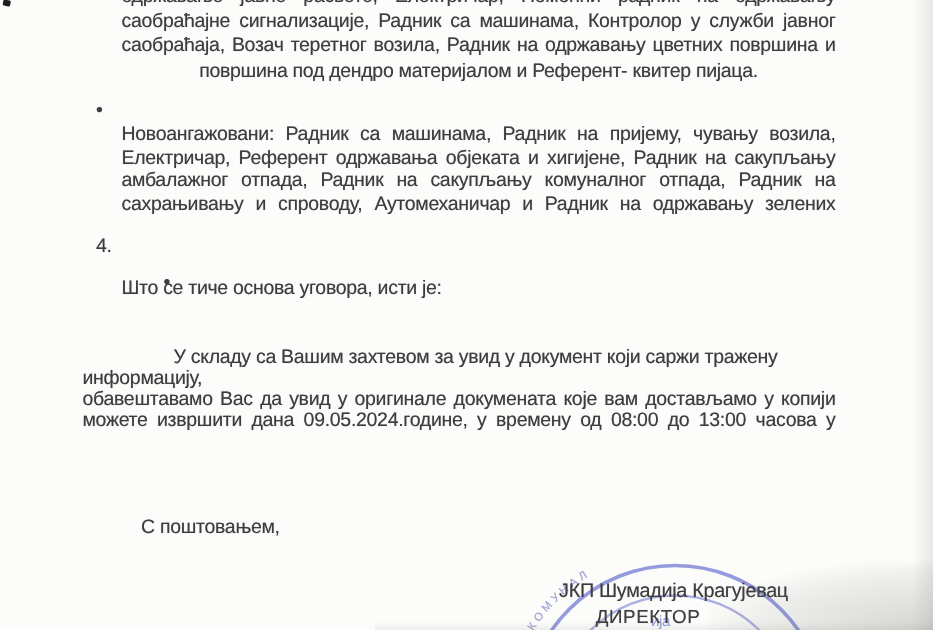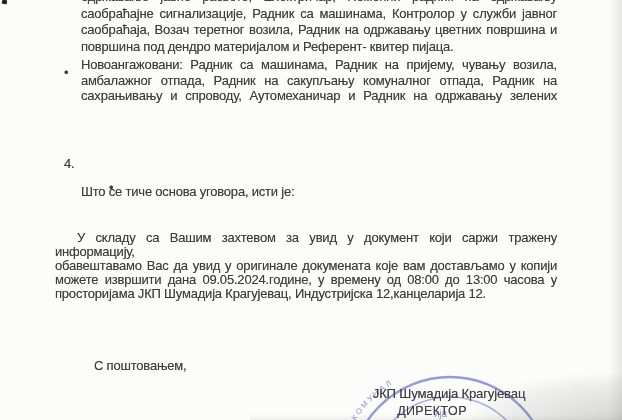--- a/index.html
+++ b/index.html
@@ -9,32 +9,32 @@
     background:#fcfcfb;
     overflow:hidden;
     font-family:"Liberation Sans","DejaVu Sans",sans-serif;
     color:#3d3d3d;
     font-size:13px;
     letter-spacing:-0.2px;
     text-shadow:0 0 0.5px rgba(61,61,61,0.55);
   }
   .blk{position:absolute;}
   .jl{text-align:justify;text-align-last:justify;text-justify:inter-word;}
-  .ln{display:block;}
+  .ln{display:block;text-align:center;}
 
   #top-par{left:81px;top:-11px;width:476px;line-height:16.5px;}
   #bullet-new-marker{left:64px;top:65px;line-height:15.5px;}
-  #bullet-new-text{left:81px;top:57px;width:476px;line-height:15.5px;}
+  #bullet-new-text{left:81px;top:81px;width:476px;line-height:15.5px;}
   #item4-number{left:64px;top:156px;line-height:15px;}
   #item4-text{left:81px;top:156px;line-height:15px;margin-top:28px;}
   #sub-marker{left:109px;top:180px;line-height:15.5px;}
   #sub-text{left:125px;top:180px;width:445px;line-height:15.5px;}
   #body-par{left:55px;top:231px;width:502px;line-height:13.9px;}
   #body-par .indent{text-indent:22px;}
-  #closing{left:94px;top:359px;line-height:14px;text-align:center;}
+  #closing{left:94px;top:344px;line-height:14px;text-align:center;}
   #sig-company{left:449px;top:386px;transform:translateX(-50%);white-space:nowrap;
     font-size:13.2px;line-height:15px;}
   #sig-title{left:432px;top:404px;transform:translateX(-50%);white-space:nowrap;
     font-size:12.5px;letter-spacing:0.4px;line-height:14px;}
 
   #stamp-svg{position:absolute;left:340px;top:374px;width:215px;height:46px;}
 
   #speck{position:absolute;left:2px;top:0;width:5px;height:4px;
     background:#1d1d1d;border-radius:1px;transform:rotate(12deg);}
   #right-shade{position:absolute;right:0;top:0;width:14px;height:100%;
@@ -54,34 +54,34 @@
   <div class="blk" id="top-par">
     <span class="ln jl">одржавање јавне расвете, Електричар, Помоћни радник на одржавању</span>
     <span class="ln jl">саобраћајне сигнализације, Радник са машинама, Контролор у служби јавног</span>
     <span class="ln jl">саобраћаја, Возач теретног возила, Радник на одржавању цветних површина и</span>
     <span class="ln">површина под дендро материјалом и Референт- квитер пијаца.</span>
   </div>
 
   <div class="blk" id="bullet-new-marker">•</div>
   <div class="blk" id="bullet-new-text">
     <span class="ln jl">Новоангажовани: Радник са машинама, Радник на пријему, чувању возила,</span>
+    <span class="ln jl">Електричар, Референт одржавања објеката и хигијене, Радник на сакупљању</span>
     <span class="ln jl">амбалажног отпада, Радник на сакупљању комуналног отпада, Радник на</span>
     <span class="ln jl">сахрањивању и спроводу,  Аутомеханичар и Радник на одржавању зелених</span>
   </div>
 
   <div class="blk" id="item4-number">4.</div>
   <div class="blk" id="item4-text">Што се тиче основа уговора, исти је:</div>
 
   <div class="blk" id="sub-marker">•</div>
 
   <div class="blk" id="body-par">
     <span class="ln jl indent">У складу са Вашим захтевом за увид у документ који саржи тражену информацију,</span>
     <span class="ln jl">обавештавамо Вас да увид у оригинале докумената које вам достављамо у копији</span>
     <span class="ln jl">можете извршити дана 09.05.2024.године, у времену од 08:00 до 13:00 часова у</span>
-    <span class="ln">просторијама ЈКП Шумадија Крагујевац, Индустријска 12,канцеларија 12.</span>
   </div>
 
   <div class="blk" id="closing">С поштовањем,</div>
 
   <svg id="stamp-svg" viewBox="0 0 215 46" xmlns="http://www.w3.org/2000/svg">
     <defs>
       <path id="stamp-arc" d="M 14.6,48.5 A 108,108 0 0 1 110,-5" fill="none"></path>
     </defs>
     <circle cx="110" cy="103" r="100" fill="none" stroke="#3f49c2" stroke-width="2.4" opacity="0.55"></circle>
     <circle cx="110" cy="103" r="80" fill="none" stroke="#3f49c2" stroke-width="1.6" opacity="0.42"></circle>

